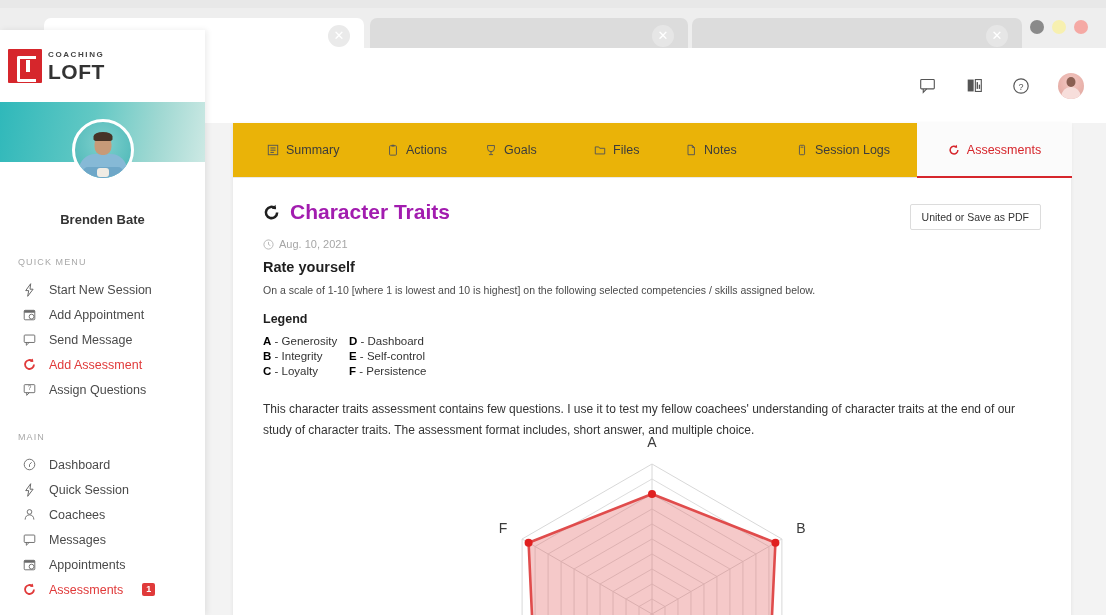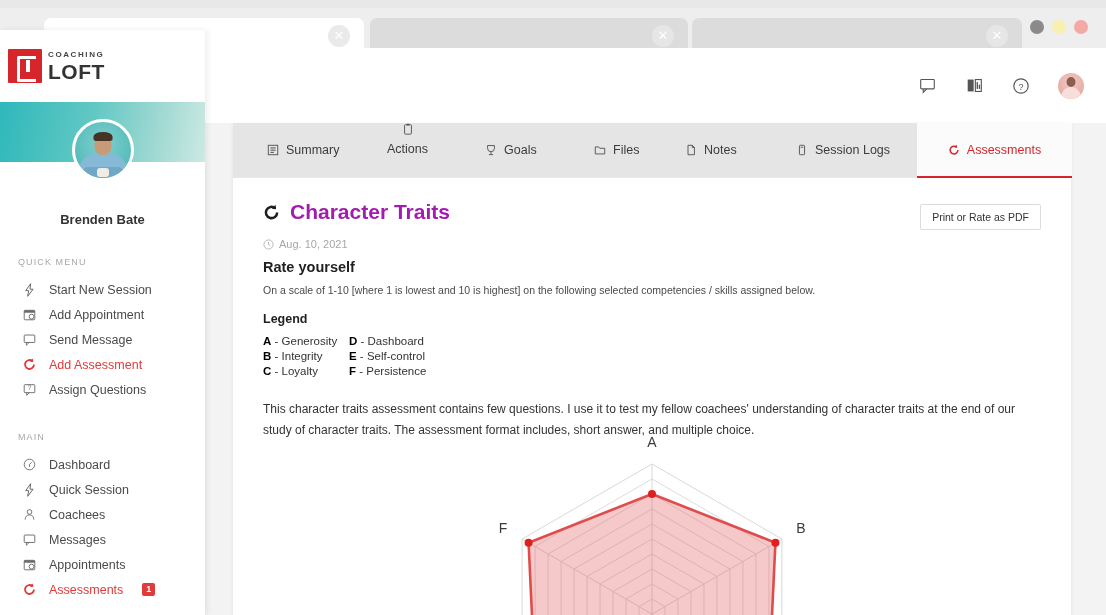--- a/index.html
+++ b/index.html
@@ -164,21 +164,21 @@
     content:""; position: absolute; left: 50%; top: 14px; transform: translateX(-50%);
     width: 19px; height: 16px; border-radius: 9px 9px 0 0; background: #f7dedb;
   }
 
   .card {
     position: absolute; left: 37px; top: 75px; right: 35px; bottom: -40px;
     background: #ffffff;
     box-shadow: 0 1px 4px rgba(0,0,0,0.07);
   }
   .tabs {
-    height: 55px; background: #e5e5e5;
+    height: 55px; background: #eab308;
     display: flex; align-items: center;
     border-bottom: 1px solid #e9e9e9;
   }
   .tab {
     display: flex; align-items: center; gap: 7px;
     font-size: 12.5px; color: #3c3c3c;
     height: 55px; padding: 0 0 0 0;
     position: relative;
   }
   .tab-ico { font-size: 12px; color: #555; display:flex; }
@@ -285,21 +285,21 @@
           <span class="tab-ico">
             <svg width="12" height="12" viewBox="0 0 14 14">
                 <rect x="1.5" y="1.5" width="11" height="11" fill="none" stroke="#555" stroke-width="1.1"></rect>
                 <rect x="4" y="4" width="6" height="1.2" fill="#555"></rect>
                 <rect x="4" y="6.6" width="6" height="1.2" fill="#555"></rect>
                 <rect x="4" y="9.2" width="4" height="1.2" fill="#555"></rect>
               </svg>
           </span>
           <span>Summary</span>
         </div>
-        <div class="tab" style="position:absolute; left:154px;flex-direction:column;">
+        <div class="tab" style="position:absolute; left:154px;">
           <span class="tab-ico">
             <svg width="12" height="12" viewBox="0 0 14 14">
                 <rect x="3" y="2" width="8" height="11" rx="1" fill="none" stroke="#555" stroke-width="1.1"></rect>
                 <rect x="5.3" y="0.8" width="3.4" height="2.2" rx="0.5" fill="#555"></rect>
               </svg>
           </span>
           <span>Actions</span>
         </div>
         <div class="tab" style="position:absolute; left:252px;">
           <span class="tab-ico">
@@ -351,21 +351,21 @@
         <div class="title-row">
           <div class="page-title">
             <span>
               <svg width="17" height="17" viewBox="0 0 16 16" style="display:block">
                   <path d="M13.3 8 a5.3 5.3 0 1 1 -1.7 -3.9" fill="none" stroke="#1f1f1f" stroke-width="2.4"></path>
                   <path d="M11.8 0.8 L12.3 5 L8.2 4.5 z" fill="#1f1f1f"></path>
                 </svg>
             </span>
             <span>Character Traits</span>
           </div>
-          <button class="pdf-btn">Print or Rate as PDF</button>
+          <button class="pdf-btn">United or Save as PDF</button>
         </div>
 
         <div class="date-row">
           <span>
             <svg width="11" height="11" viewBox="0 0 12 12" style="display:block">
                 <circle cx="6" cy="6" r="5" fill="none" stroke="#b3b3b3" stroke-width="1"></circle>
                 <path d="M6 3.2 V6 L8 7.2" fill="none" stroke="#b3b3b3" stroke-width="1"></path>
               </svg>
           </span>
           <span>Aug. 10, 2021</span>

